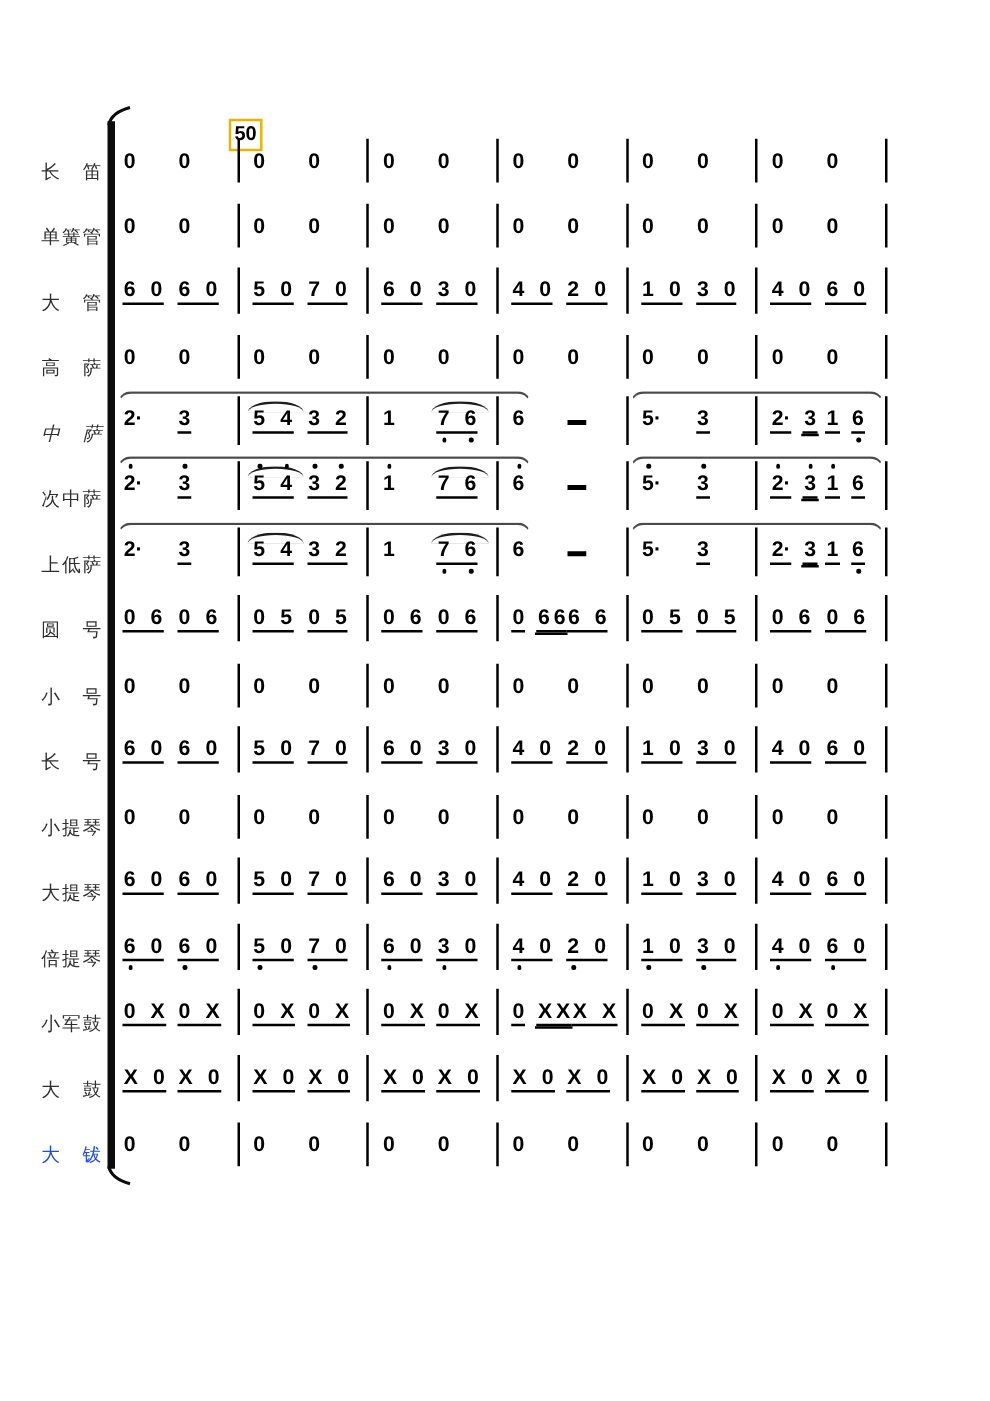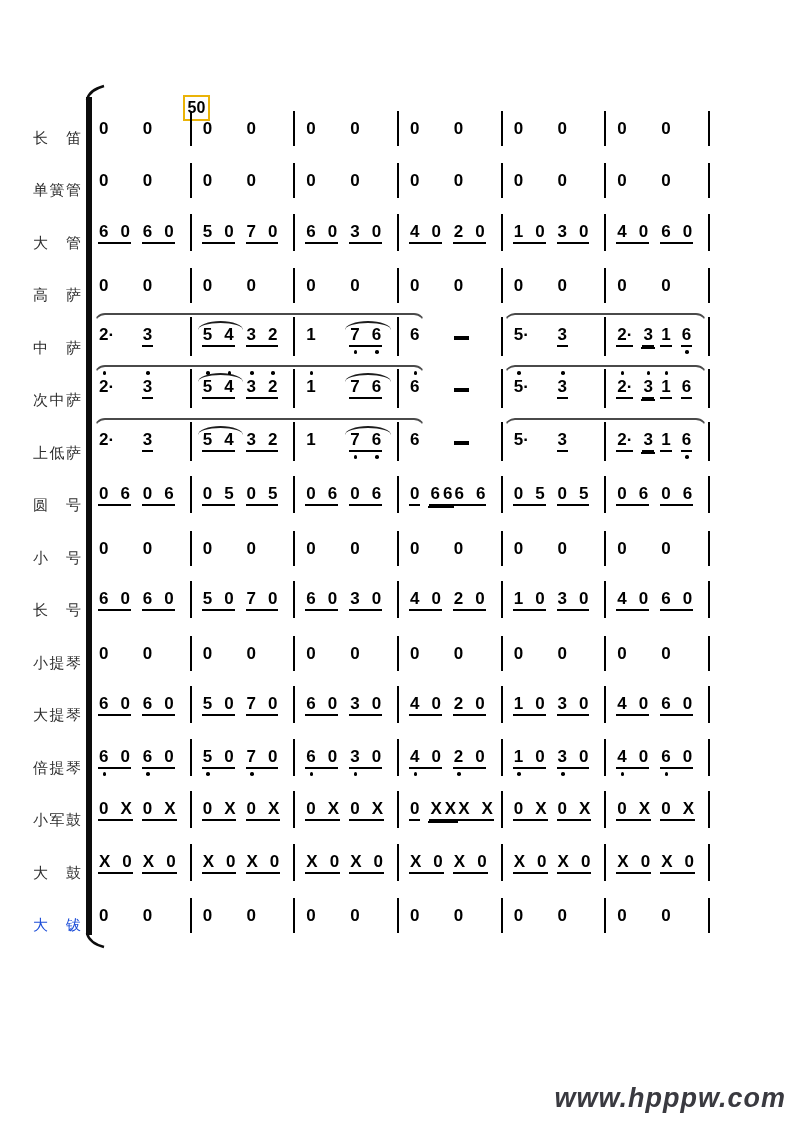--- a/index.html
+++ b/index.html
@@ -432,21 +432,21 @@
             </div>
             <div class="beat">
               <div class="grp">
                 <span class="note">0</span>
               </div>
             </div>
           </div>
         </div>
       </div>
       <div class="score-row">
-        <div class="inst-label" style="color: rgb(46, 46, 46);">中萨</div>
+        <div class="inst-label" style="color: rgb(46, 46, 46); font-style: italic;">中萨</div>
         <div class="music">
           <div class="slur slur-long" style="left: 6px; width: 331px; top: -4px; height: 13px;"></div>
           <div class="slur slur-small" style="left: 110px; width: 45px; top: 4px; height: 9px;"></div>
           <div class="slur slur-small" style="left: 257px; width: 46px; top: 4px; height: 9px;"></div>
           <div class="slur slur-long" style="left: 416px; width: 203px; top: -4px; height: 13px;"></div>
           <div class="measure">
             <div class="beat">
               <div class="grp">
                 <span class="note">2·</span>
               </div>
@@ -1475,14 +1475,13 @@
               <div class="grp">
                 <span class="note">0</span>
               </div>
             </div>
           </div>
         </div>
       </div>
     </div>
 
 
-  <div id="watermark" style="color: rgb(58, 58, 64);">www.hpppw.com</div>
 </div>
 
 </body></html>

